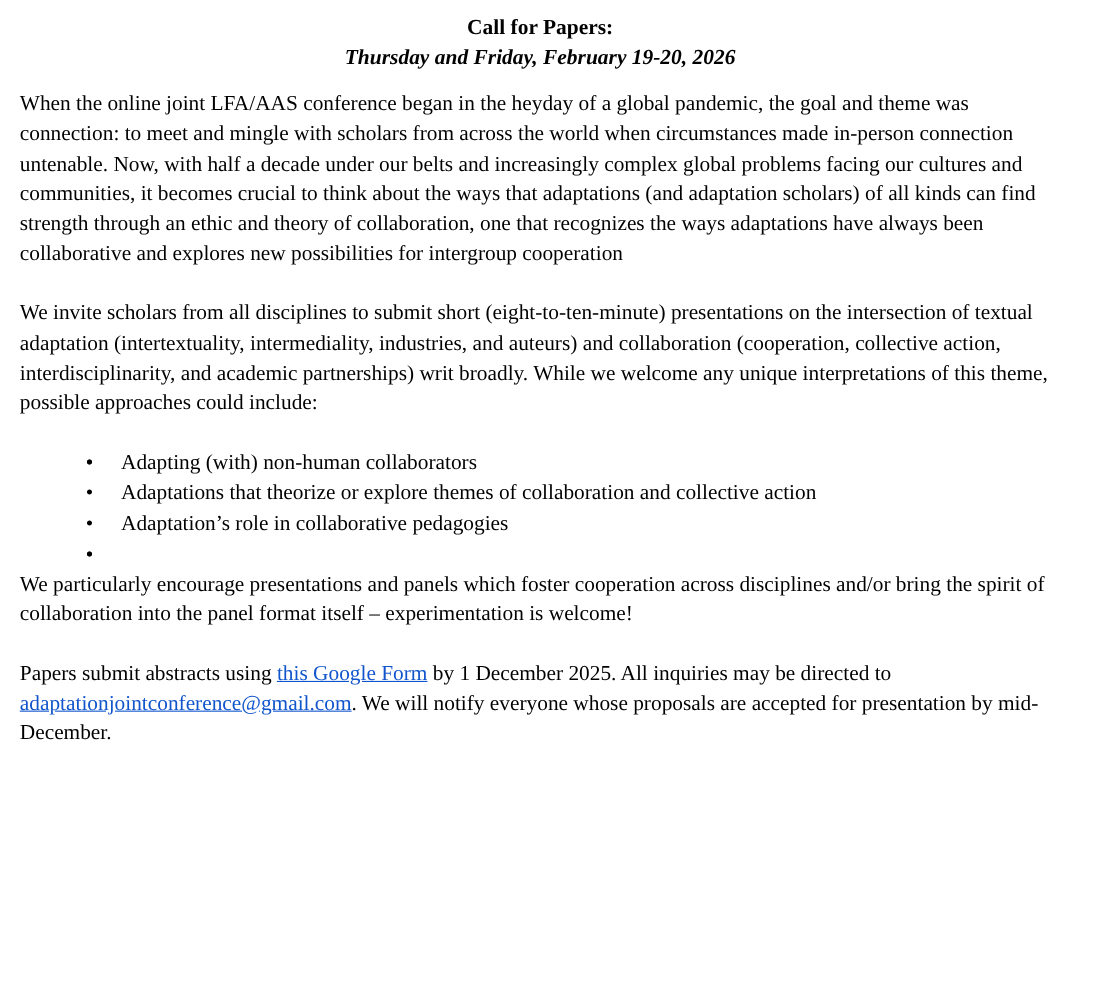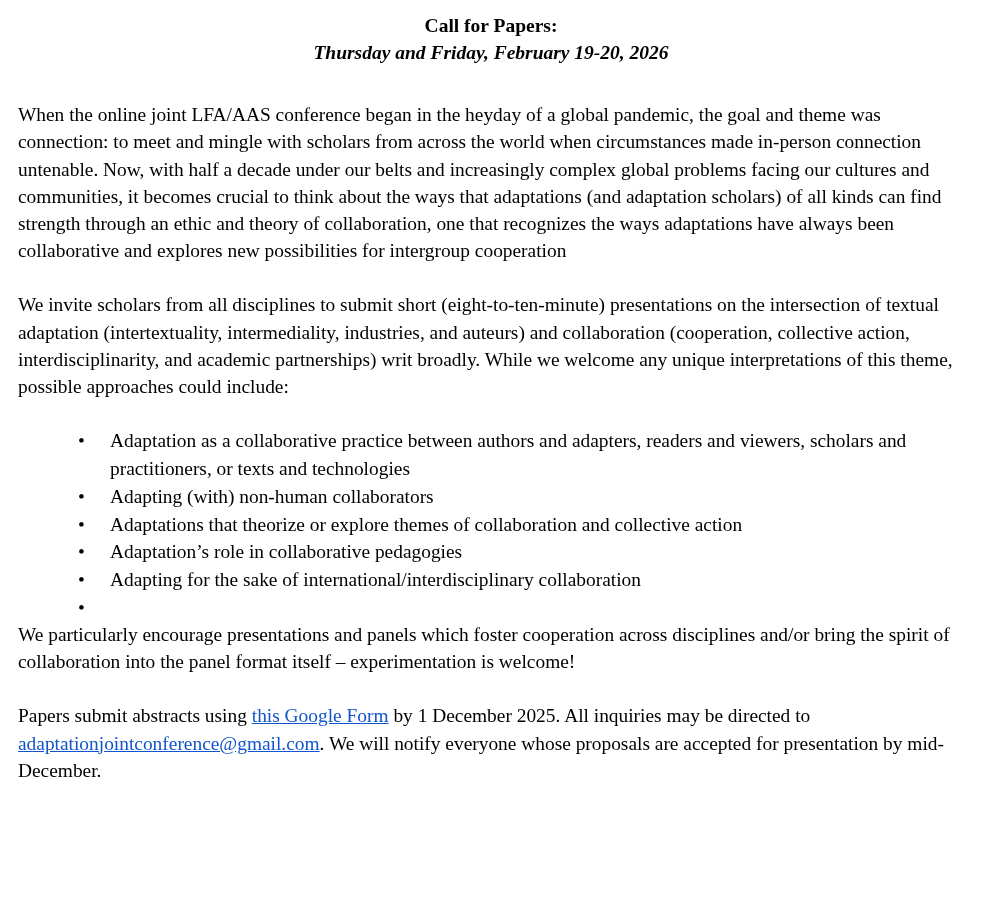--- a/index.html
+++ b/index.html
@@ -44,21 +44,21 @@
     font-style: italic;
     font-size: 19.5px;
     line-height: 1.3;
     margin: 2px 0 0 0;
   }
 
   
   .body {
     font-size: 19.4px;
     line-height: 27.2px;
-    margin-top: 36px;
+    margin-top: 16px;
   }
   p.para {
     margin: 0 0 27px 0;
     text-align: left;
     max-width: 948px;
   }
   p.para.tight {
     margin-bottom: 0;
   }
 
@@ -103,37 +103,35 @@
 
   <div class="body">
 
     <p class="para">When the online joint LFA/AAS conference began in the heyday of a global pandemic, the goal and theme was connection: to meet and mingle with scholars from across the world when circumstances made in-person connection untenable. Now, with half a decade under our belts and increasingly complex global problems facing our cultures and communities, it becomes crucial to think about the ways that adaptations (and adaptation scholars) of all kinds can find strength through an ethic and theory of collaboration, one that recognizes the ways adaptations have always been collaborative and explores new possibilities for intergroup cooperation</p>
 
     <p class="para tight">We invite scholars from all disciplines to submit short (eight-to-ten-minute) presentations on the intersection of textual adaptation (intertextuality, intermediality, industries, and auteurs) and collaboration (cooperation, collective action, interdisciplinarity, and academic partnerships) writ broadly. While we welcome any unique interpretations of this theme, possible approaches could include:</p>
 
     <ul class="bullets">
       <li>
         <span class="bullet-dot">•</span>
-        <span>Adaptation as a collaborative practice between authors and adapters, readers and viewers, scholars and practitioners, or texts and technologies</span>
       </li>
       <li>
         <span class="bullet-dot">•</span>
         <span>Adapting (with) non-human collaborators</span>
       </li>
       <li>
         <span class="bullet-dot">•</span>
         <span>Adaptations that theorize or explore themes of collaboration and collective action</span>
       </li>
       <li>
         <span class="bullet-dot">•</span>
         <span>Adaptation’s role in collaborative pedagogies</span>
       </li>
       <li>
         <span class="bullet-dot">•</span>
-        <span>Adapting for the sake of international/interdisciplinary collaboration</span>
       </li>
       <li>
         <span class="bullet-dot">•</span>
       </li>
     </ul>
 
     <p class="para">We particularly encourage presentations and panels which foster cooperation across disciplines and/or bring the spirit of collaboration into the panel format itself – experimentation is welcome!</p>
 
     <p class="para">
       <span>Papers submit abstracts using </span><a class="doclink">this Google Form</a><span> by 1 December 2025. All inquiries may be directed to </span><a class="doclink">adaptationjointconference@gmail.com</a><span>. We will notify everyone whose proposals are accepted for presentation by mid-December.</span>

